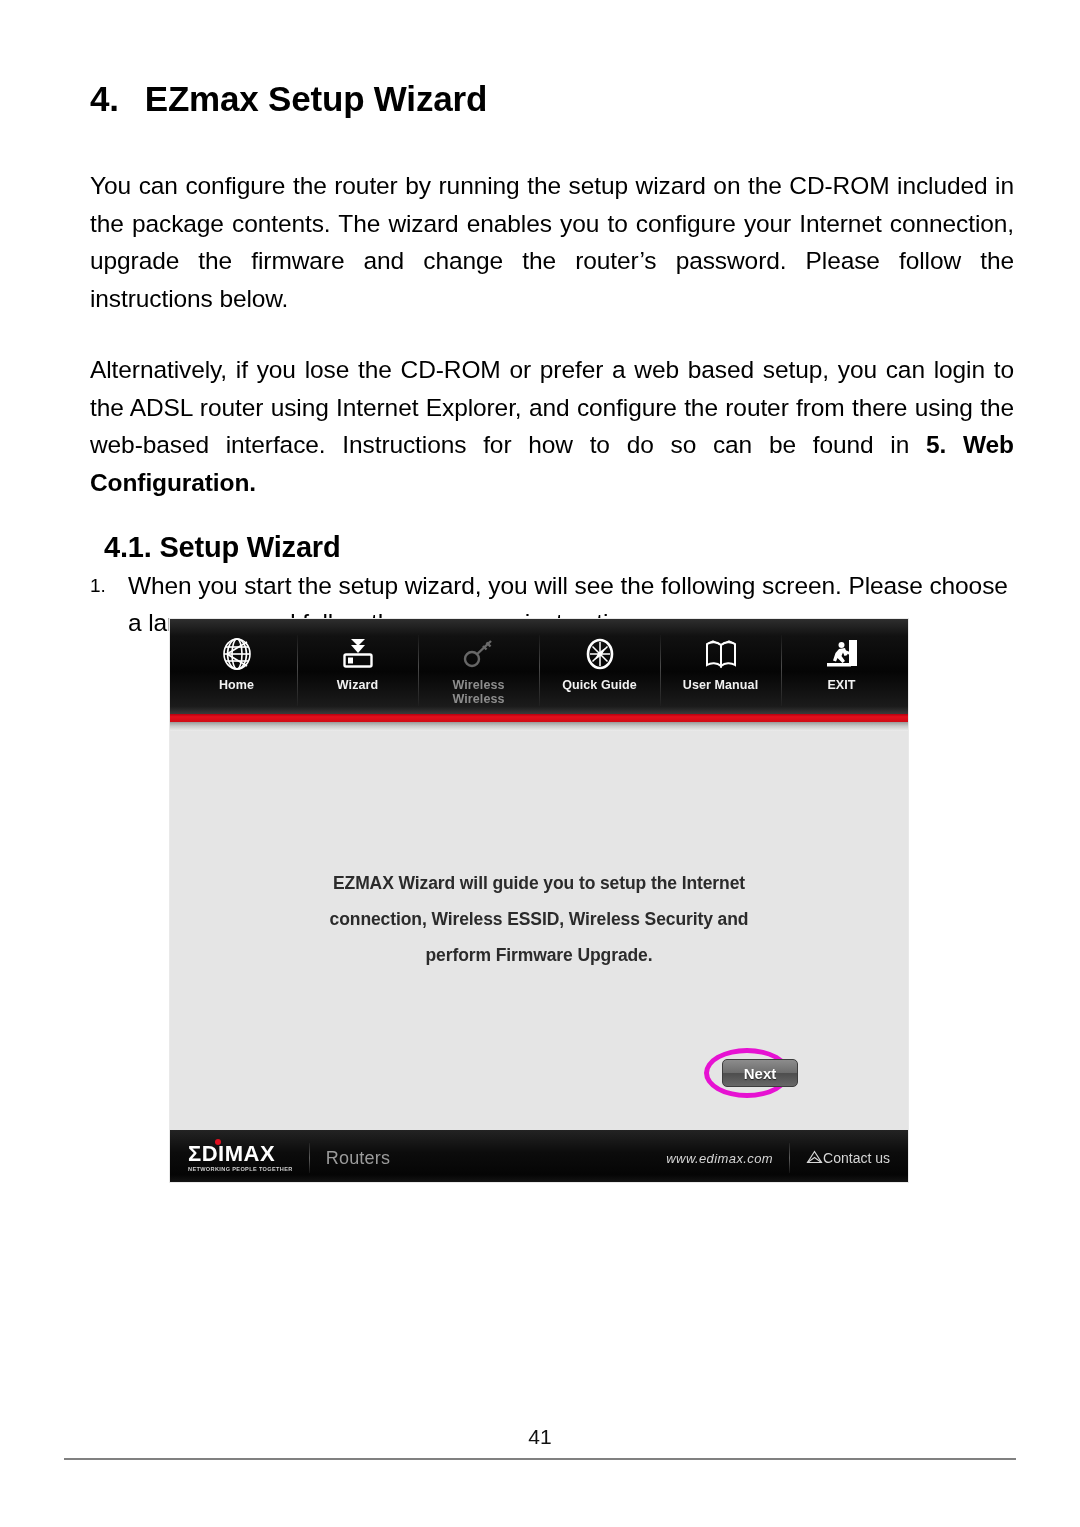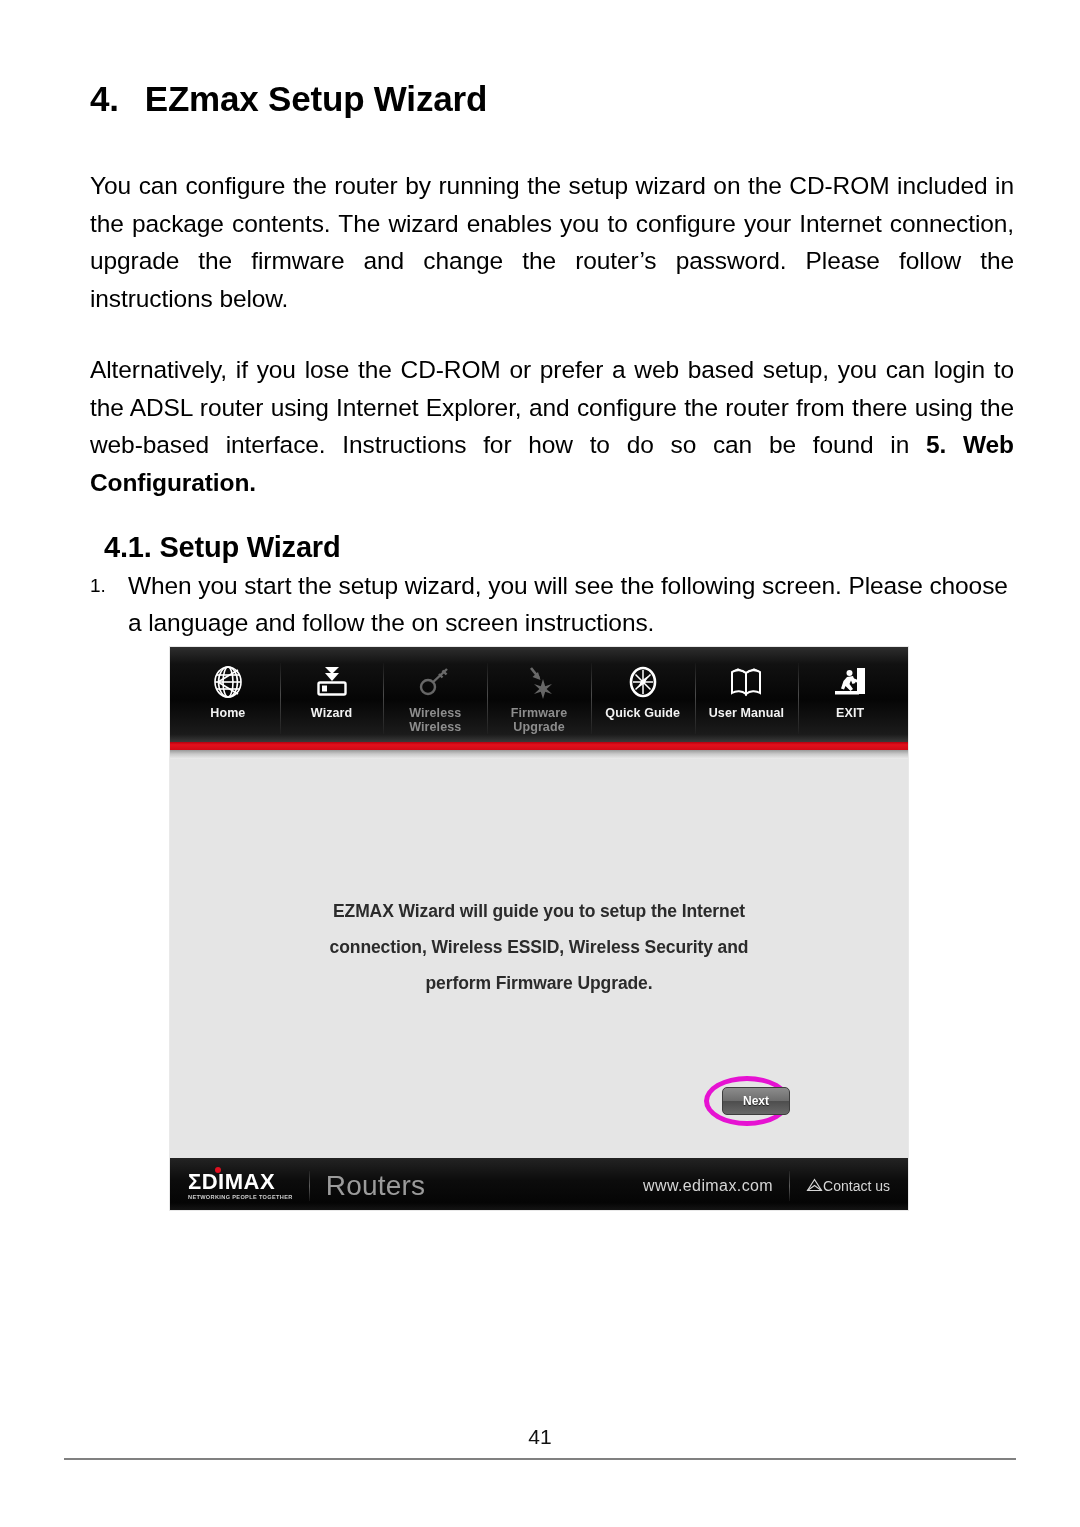--- a/index.html
+++ b/index.html
@@ -74,21 +74,21 @@
     position: absolute;
     left: 0;
     top: 4px;
     font-size: 19px;
   }
 
   
   .shot {
     position: absolute;
     left: 170px;
-    top: 647px;
+    top: 619px;
     width: 738px;
     height: 563px;
     background: #ffffff;
     box-shadow: 0 0 0 1px #e9e9e9;
   }
 
   .shot-inner {
     position: absolute;
     inset: 0;
     background: #fff;
@@ -186,28 +186,28 @@
     height: 50px;
     border: 5px solid #e612d2;
     border-radius: 50%;
     box-sizing: border-box;
     pointer-events: none;
   }
   .next-btn {
     position: absolute;
     left: 18px;
     top: 11px;
-    width: 68px;
+    width: 76px;
     height: 28px;
     border-radius: 5px;
     background: linear-gradient(180deg, #8c8c8c 0%, #6e6e6e 48%, #4e4e4e 52%, #686868 100%);
     border: 1px solid #3d3d3d;
     box-sizing: border-box;
     color: #ffffff;
-    font-size: 12px;
+    font-size: 15px;
     font-weight: bold;
     display: flex;
     align-items: center;
     justify-content: center;
     text-shadow: 0 1px 1px rgba(0,0,0,0.65);
   }
 
   
   .shot-footer {
     position: relative;
@@ -250,29 +250,30 @@
     color: #cfcfcf;
     letter-spacing: 0.35px;
   }
   .f-divider {
     width: 1px;
     height: 30px;
     margin: 0 16px;
     background: linear-gradient(180deg, rgba(255,255,255,0.05), rgba(255,255,255,0.35), rgba(255,255,255,0.05));
   }
   .f-product {
-    font-size: 28px;
+    font-size: 18px;
     color: #9b9b9b;
     letter-spacing: 0.2px;
   }
   .f-spacer { flex: 1 1 auto; }
   .f-url {
-    font-size: 16px;
+    font-size: 13px;
     color: #d6d6d6;
     letter-spacing: 0.4px;
+    font-style: italic;
   }
   .f-contact {
     display: flex;
     align-items: center;
     font-size: 14px;
     color: #d6d6d6;
   }
 
   
   .page-num {
@@ -364,34 +365,20 @@
                 <circle cx="13" cy="25" r="7"></circle>
                 <path d="M18.2 20 L32 7"></path>
                 <path d="M27.5 8.5 L31.5 12.5"></path>
                 <path d="M24 12 L27.5 15.5"></path>
               </g>
             </svg>
           </span>
           <span class="tb-label"><span>Wireless</span><br><span>Wireless</span></span>
         </div>
 
-        <div class="tb-item dim">
-          <span class="tb-icon">
-            <svg width="40" height="40" viewBox="0 0 40 40">
-              <g stroke="#e8e8e8" stroke-width="2.6" fill="none">
-                <path d="M12 6 L20 16"></path>
-              </g>
-              <polygon points="21.5,18 13.5,15 19,10" fill="#e8e8e8"></polygon>
-              <g fill="#e8e8e8">
-                <path d="M24 17 L26.2 24.2 L33 22 L27.6 27 L33 32 L26.2 29.8 L24 37 L21.8 29.8 L15 32 L20.4 27 L15 22 L21.8 24.2 Z"></path>
-              </g>
-            </svg>
-          </span>
-          <span class="tb-label"><span>Firmware</span><br><span>Upgrade</span></span>
-        </div>
 
         <div class="tb-item">
           <span class="tb-icon">
             <svg width="40" height="40" viewBox="0 0 40 40">
               <ellipse cx="20" cy="20" rx="12" ry="14" fill="none" stroke="#ffffff" stroke-width="2.6"></ellipse>
               <g stroke="#ffffff" stroke-width="1.5">
                 <path d="M20 8 V32 M10 20 H30 M12.5 12.5 L27.5 27.5 M27.5 12.5 L12.5 27.5"></path>
               </g>
               <polygon points="25,14 18,19 15,26 22,21" fill="#ffffff"></polygon>
             </svg>

